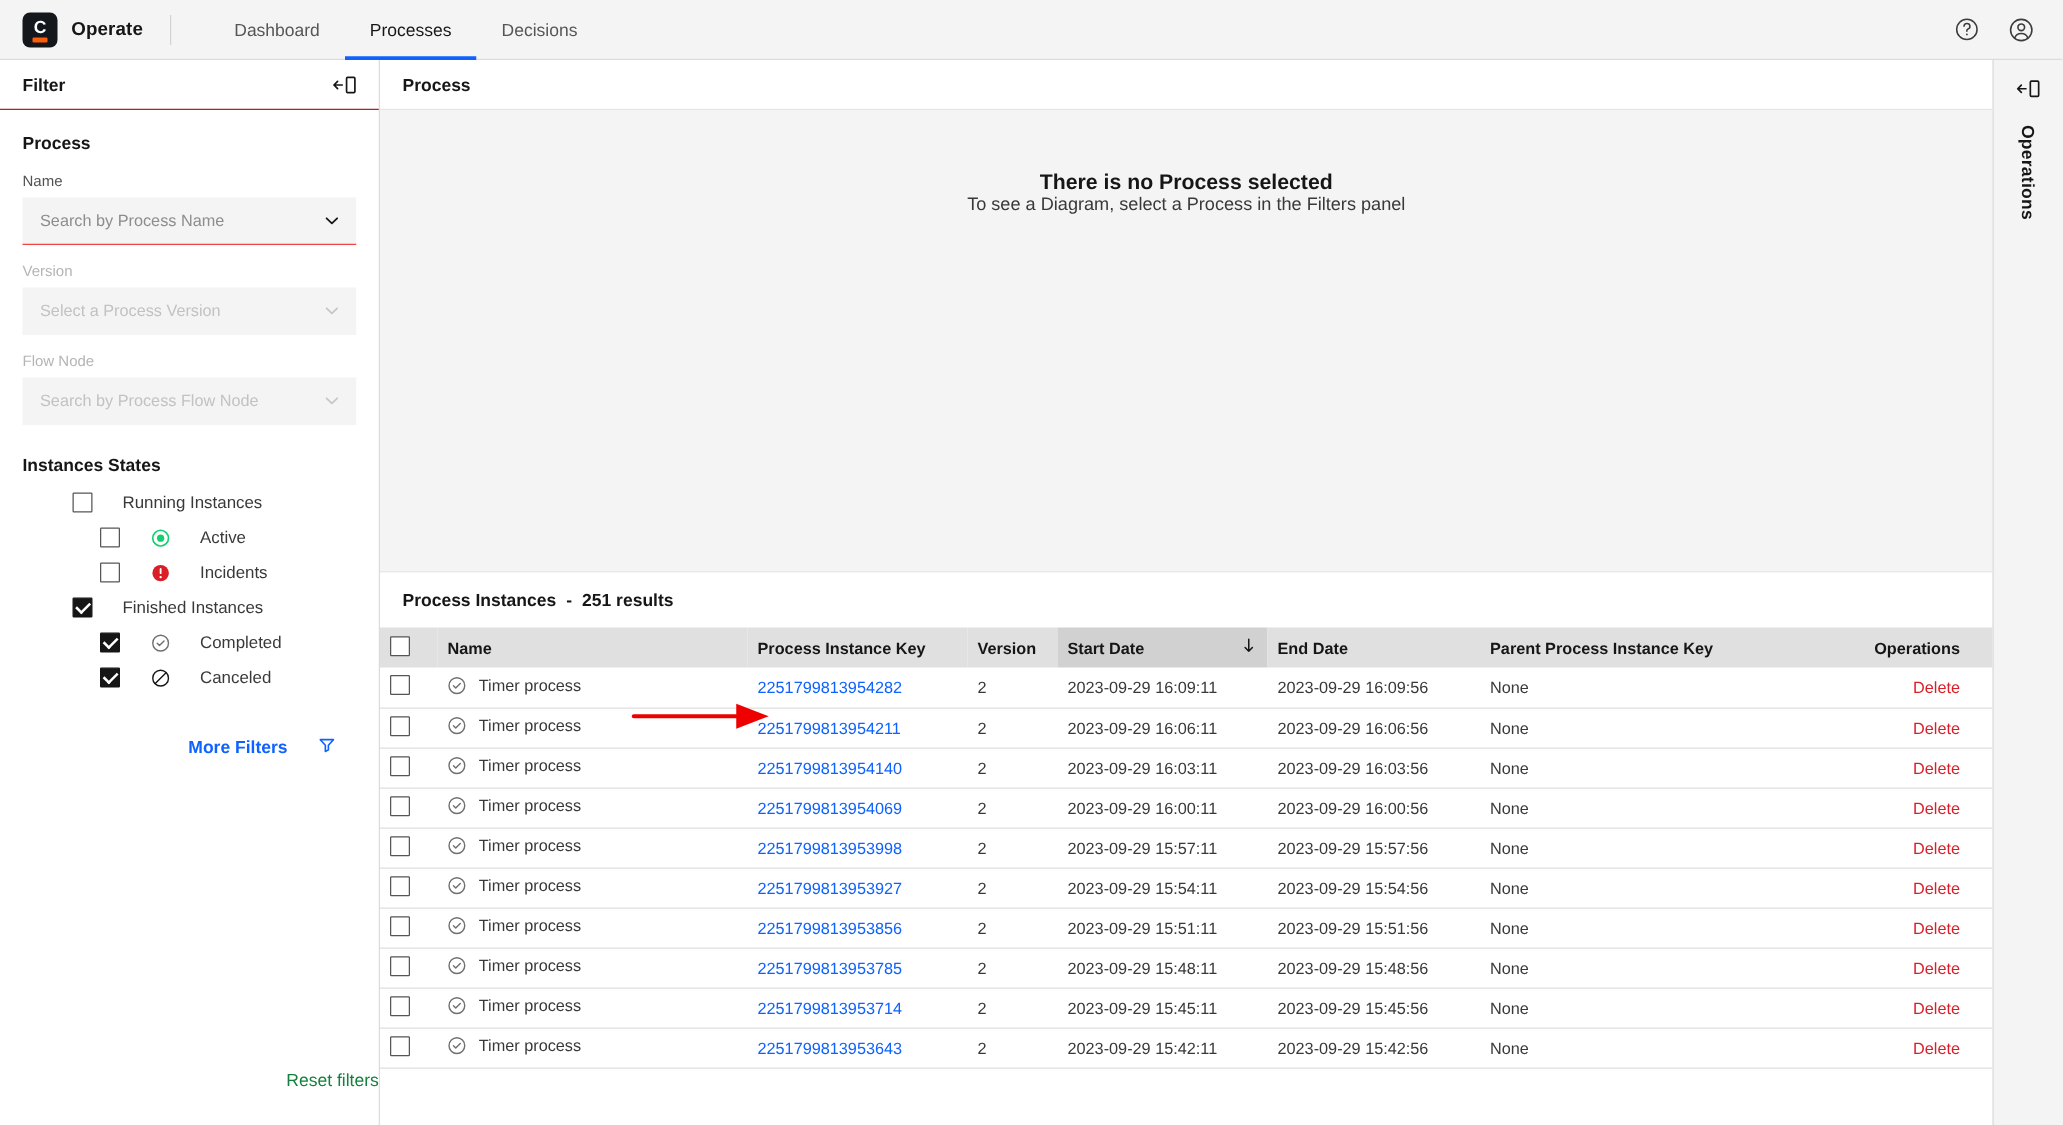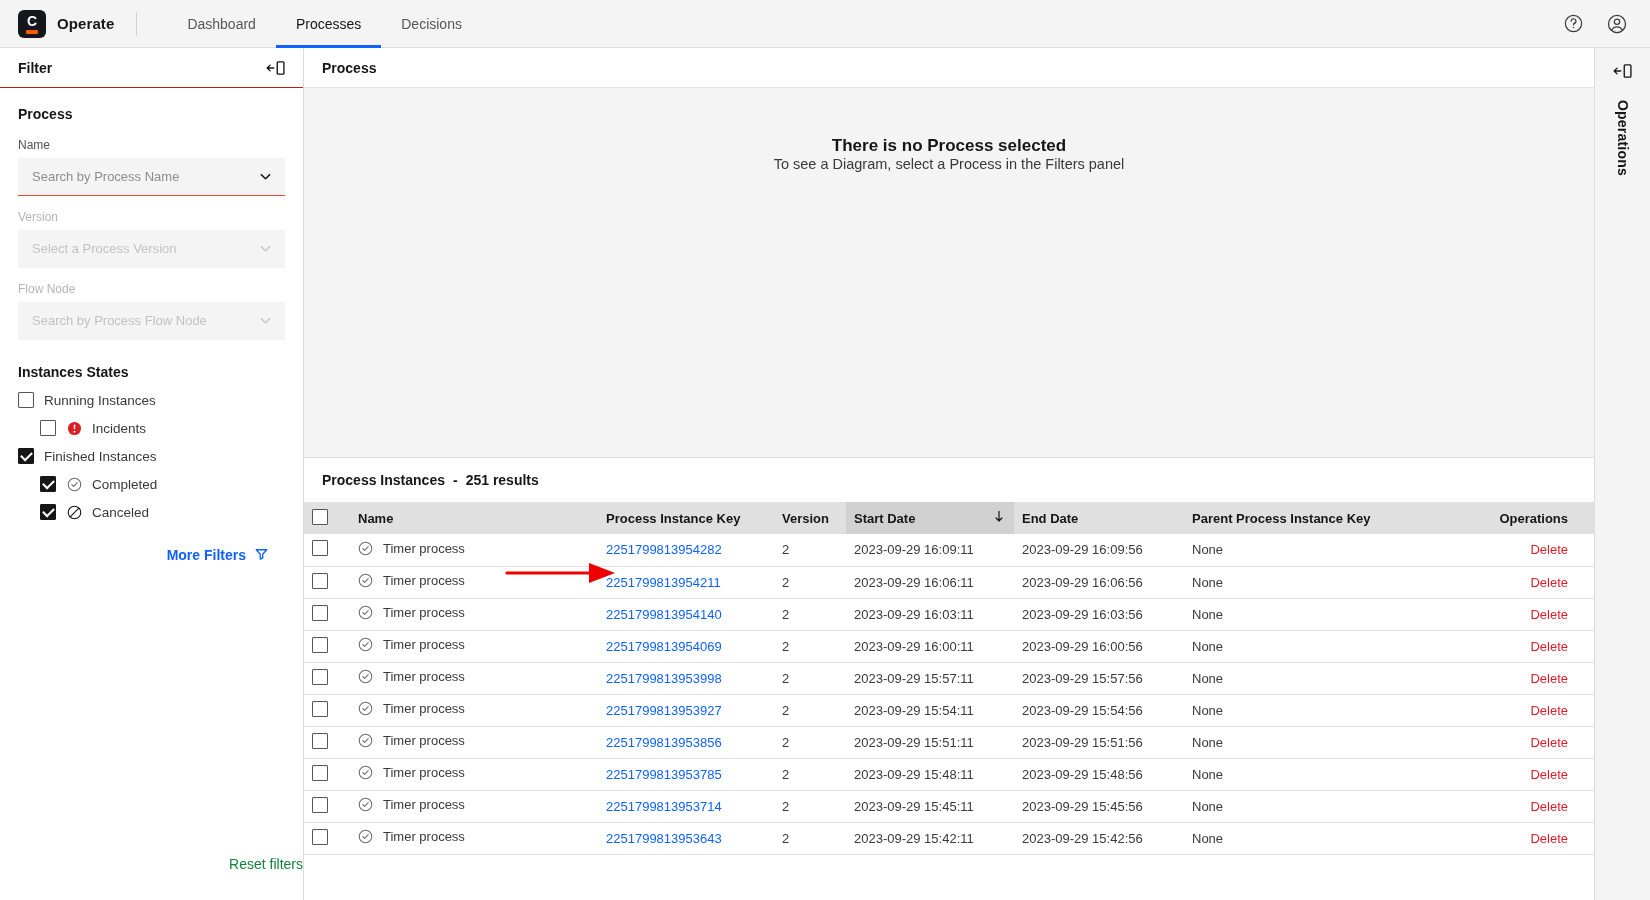--- a/index.html
+++ b/index.html
@@ -73,40 +73,40 @@
     height: 38px; background: #f4f4f4; border: none; border-bottom: 1px solid #ef4444;
     display: flex; align-items: center; justify-content: space-between;
     padding: 0 12px 0 14px; cursor: pointer;
   }
   .select.disabled { border-bottom: 1px solid transparent; background: #f4f4f4; cursor: default; }
   .select-text { font-size: 13px; color: #8d8d8d; }
   .select.disabled .select-text { color: #c2c2c2; }
   .chev { color: #161616; display: flex; }
   .select.disabled .chev { color: #c6c6c6; }
 
-  .section-title { font-size: 14px; font-weight: 700; color: #161616; margin-top: 24px; margin-bottom: 0; }
-
-  .cb-row { display: flex; align-items: flex-end; gap: 10px; height: 28px; cursor: pointer; }
+  .section-title { font-size: 14px; font-weight: 700; color: #161616; margin-top: 24px; margin-bottom: 14px; }
+
+  .cb-row { display: flex; align-items: flex-start; gap: 24px; height: 28px; cursor: pointer; margin-left: 40px; }
   .cb-row.indent { padding-left: 22px; }
   .cb {
     width: 16px; height: 16px; min-width: 16px;
     border: 1px solid #565656; background: #fff; border-radius: 1px;
     display: flex; align-items: center; justify-content: center;
   }
   .cb.checked { background: #161616; border-color: #161616; }
   .cb.checked::after {
     content: ""; width: 9px; height: 5px;
     border-left: 2px solid #fff; border-bottom: 2px solid #fff;
     transform: rotate(-45deg) translate(1px, -1px);
   }
   .cb-label { font-size: 13.5px; color: #393939; }
   .state-icon { width: 16px; height: 16px; display: flex; align-items: center; justify-content: center; }
 
   .more-filters {
-    display: flex; align-items: center; justify-content: flex-end; gap: 8px;
+    display: flex; align-items: center; justify-content: flex-end; gap: 24px;
     margin-top: 26px; padding-right: 16px;
     color: #0f62fe; font-size: 14px; font-weight: 600; cursor: pointer;
   }
   .reset-filters {
     position: absolute; bottom: 28px; left: 0; right: 0;
     text-align: right; color: #15803d; font-size: 14px; cursor: pointer;
   }
 
   
   .main { flex: 1; display: flex; flex-direction: column; min-width: 0; }
@@ -275,20 +275,30 @@
           </div>
         </div>
 
         <div class="section-title">Instances States</div>
 
         <div class="cb-row">
           <span class="cb"></span>
           <span class="cb-label">Running Instances</span>
         </div>
 
+        <div class="cb-row indent">
+          <span class="cb"></span>
+          <span class="state-icon">
+            <svg width="15" height="15" viewBox="0 0 16 16">
+              <circle cx="8" cy="8" r="6.7" fill="none" stroke="#10d070" stroke-width="1.4"></circle>
+              <circle cx="8" cy="8" r="3.1" fill="#10d070"></circle>
+            </svg>
+          </span>
+          <span class="cb-label">Active</span>
+        </div>
 
         <div class="cb-row indent">
           <span class="cb"></span>
           <span class="state-icon">
             <svg width="15" height="15" viewBox="0 0 16 16">
               <circle cx="8" cy="8" r="7" fill="#da1e28"></circle>
               <rect x="7.2" y="3.6" width="1.6" height="5.2" rx=".8" fill="#fff"></rect>
               <circle cx="8" cy="11.4" r="1" fill="#fff"></circle>
             </svg>
           </span>

